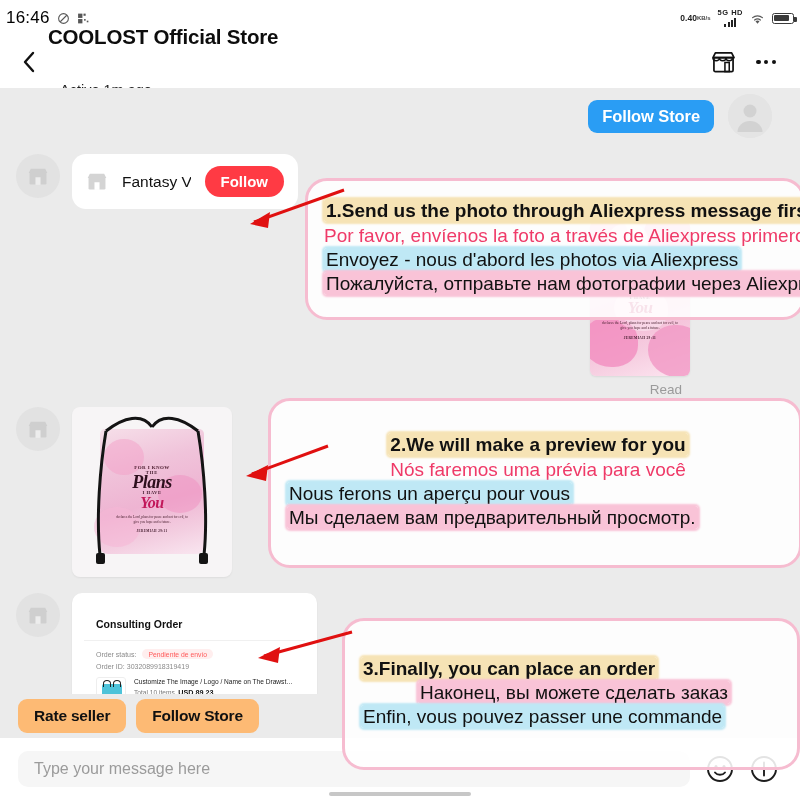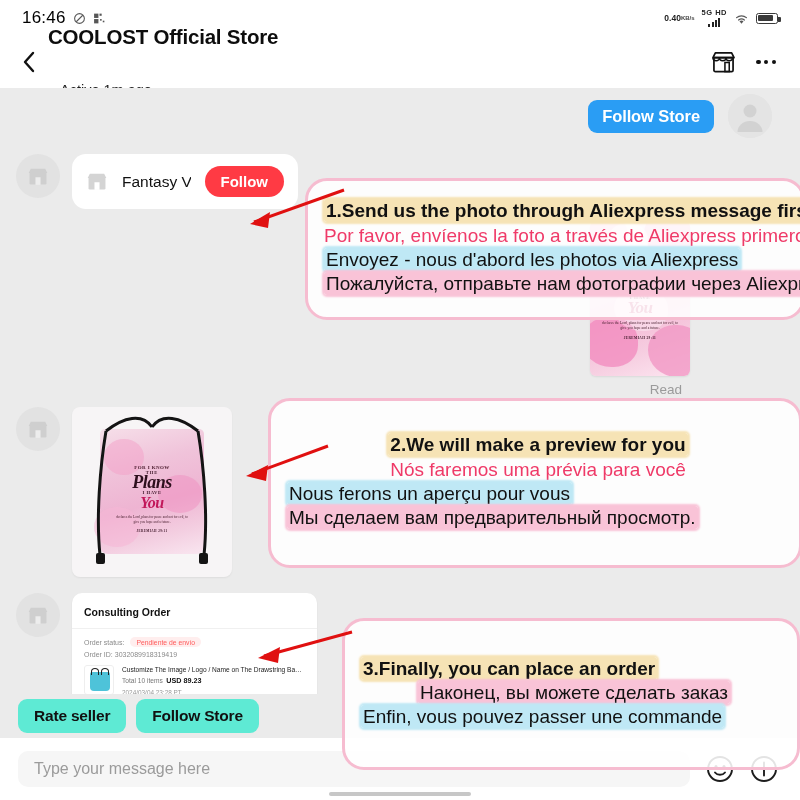--- a/index.html
+++ b/index.html
@@ -15,21 +15,21 @@
     width: 800px;
     height: 800px;
     background: #ffffff;
     overflow: hidden;
   }
 
   
   .statusbar {
     position: absolute; top: 0; left: 0; width: 800px; height: 36px;
     display: flex; align-items: center; justify-content: space-between;
-    padding: 0 22px; background: #ffffff;
+    padding: 0 6px; background: #ffffff;
   }
   .sb-left { display: flex; align-items: center; gap: 7px; }
   .sb-time { font-size: 17px; font-weight: 500; color: #000; letter-spacing: .2px; }
   .sb-ic { width: 13px; height: 13px; opacity: .82; display: block; }
   .sb-right { display: flex; align-items: center; gap: 7px; }
   .sb-net { display: flex; align-items: center; line-height: 1; }
   .sb-net .r1 { font-size: 8.5px; font-weight: 700; color: #222; }
   .sb-net .r2 { font-size: 6px; font-weight: 600; color: #444; }
   .sb-5g { display: flex; flex-direction: column; align-items: center; line-height: 1; }
   .sb-5g .g1 { font-size: 7.5px; font-weight: 700; color: #222; letter-spacing: .5px; }
@@ -126,21 +126,21 @@
   }
   .bag-body {
     position: absolute; left: 28px; top: 22px; width: 104px; height: 125px;
     border-radius: 5px 5px 8px 8px;
     background: linear-gradient(165deg,#f6dfe9 0%,#f0c3da 30%,#eeb4d2 58%,#f3cde0 80%,#f9e6f0 100%);
   }
   .bag-text { position: absolute; left: 0; right: 0; top: 36px; text-align: center; font-family: "Liberation Serif", serif; color: #3b1526; }
 
   
   .order-card {
-    background: #fff; border-radius: 10px; width: 245px; padding: 0; overflow: hidden;
+    background: #fff; border-radius: 10px; width: 245px; padding: 12px; overflow: hidden;
     box-shadow: 0 1px 2px rgba(0,0,0,.07);
   }
   .oc-head { padding: 9px 12px 8px; border-bottom: 1px solid #f0f0f0; }
   .oc-title { font-size: 10.5px; font-weight: 700; color: #111; }
   .oc-body { padding: 8px 12px 10px; }
   .oc-line { display: flex; align-items: center; gap: 6px; margin-bottom: 4px; }
   .oc-k { font-size: 7px; color: #8a8a8a; }
   .oc-badge { font-size: 6.8px; color: #ff5a5a; background: #ffeeee; border-radius: 8px; padding: 1.5px 6px; }
   .oc-id { font-size: 7px; color: #8a8a8a; margin-bottom: 7px; }
   .oc-prod { display: flex; gap: 8px; align-items: flex-start; }
@@ -155,21 +155,21 @@
   .oc-tot { font-size: 6.6px; color: #777; line-height: 1.8; }
   .oc-tot b { color: #111; font-size: 7.2px; }
   .oc-date { font-size: 6.4px; color: #999; line-height: 1.7; }
 
   
   .quickbar {
     position: absolute; left: 0; bottom: 62px; width: 800px; height: 44px;
     background: #ebebeb; display: flex; align-items: center; gap: 10px; padding: 0 18px;
   }
   .qb-btn {
-    background: #5eead4; border-radius: 9px; padding: 8px 16px;
+    background: #fdba74; border-radius: 9px; padding: 8px 16px;
     font-size: 15.5px; font-weight: 700; color: #111; cursor: pointer; letter-spacing: -.2px;
   }
   .composer {
     position: absolute; left: 0; bottom: 0; width: 800px; height: 62px;
     background: #fff; display: flex; align-items: center; gap: 16px; padding: 0 22px 0 18px;
   }
   .msg-input {
     flex: 1; height: 36px; background: #f6f6f6; border: none; border-radius: 10px;
     padding: 0 16px; font-size: 16px; color: #111; font-family: "Liberation Sans", sans-serif;
     outline: none;

